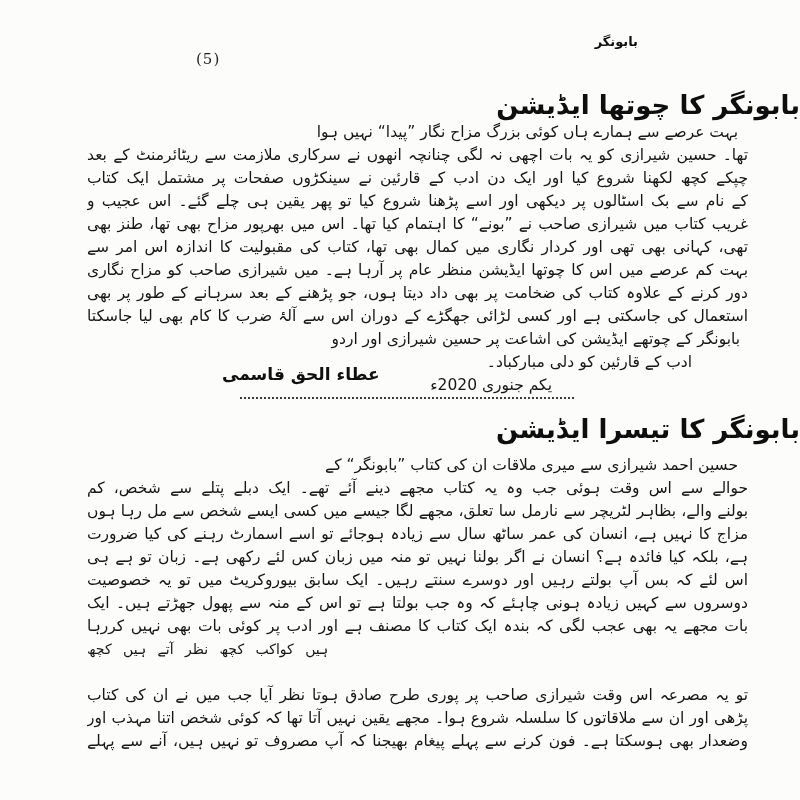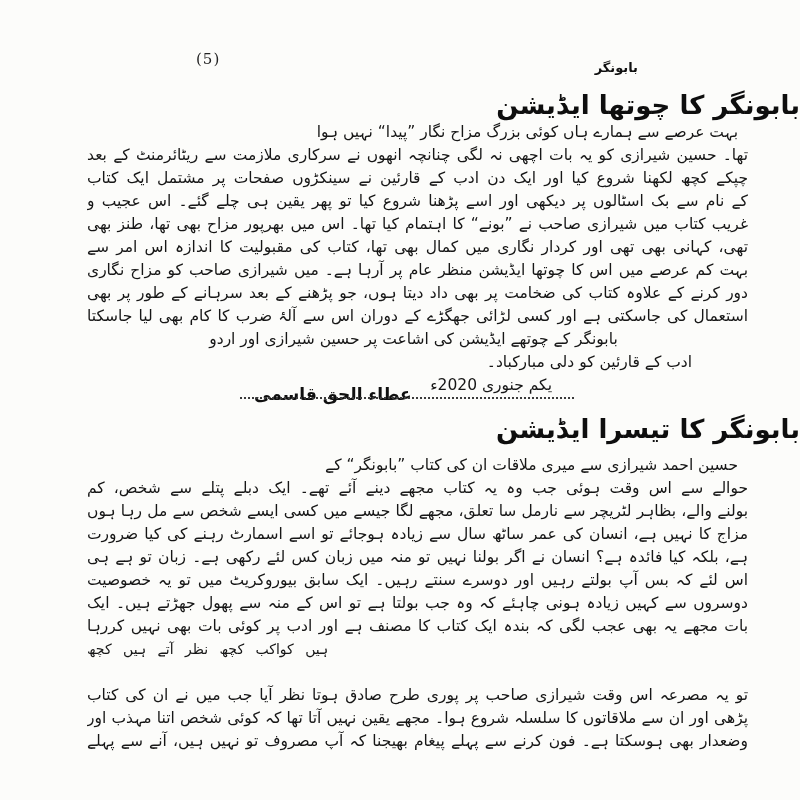--- a/index.html
+++ b/index.html
@@ -12,21 +12,21 @@
     position:relative;width:800px;height:800px;
     background:#fcfcfa;color:#1b1b1b;
   }
   
   .hdr-num{
     position:absolute;left:196px;top:50px;
     font-family:"DejaVu Serif",serif;font-size:15px;color:#222;
     letter-spacing:1px;
   }
   .hdr-title{
-    position:absolute;left:578px;top:60px;width:60px;
+    position:absolute;left:578px;top:34px;width:60px;
     direction:rtl;font-size:13px;font-weight:bold;color:#111;
   }
   
   .h{
     position:absolute;left:0;right:0;margin:0;
     direction:rtl;
     font-weight:700;color:#0e0e0e;
     font-size:26px;line-height:34px;
   }
   .h1{top:88px;}
@@ -38,30 +38,30 @@
   .p1{top:121px;}
   .p2{top:454px;}
   .p3{top:684px;}
   .ln{
     direction:rtl;height:23px;line-height:23px;
     font-size:15.5px;color:#161616;text-align:right;
     overflow:hidden;
   }
   .j{text-align:justify;text-align-last:justify;}
   .short{padding-right:10px;}
-  .c1{padding-right:8px;text-align:center;}
+  .c1{padding-right:8px;}
   .c2{padding-right:56px;}
   .dateln{padding-right:196px;}
   .verse{
     text-align:left;word-spacing:7px;height:23px;line-height:23px;
     direction:rtl;font-size:14px;color:#161616;
   }
   .signature{
-    position:absolute;left:222px;top:384px;
-    direction:rtl;font-size:17px;font-weight:700;color:#101010;margin-left:32px;
+    position:absolute;left:222px;top:364px;
+    direction:rtl;font-size:17px;font-weight:700;color:#101010;
   }
   .dots{
     position:absolute;left:240px;top:397px;width:334px;height:0;
     border-top:2px dotted #3a3a3a;
   }
 </style>
 </head>
 <body>
 
 <div class="page">

